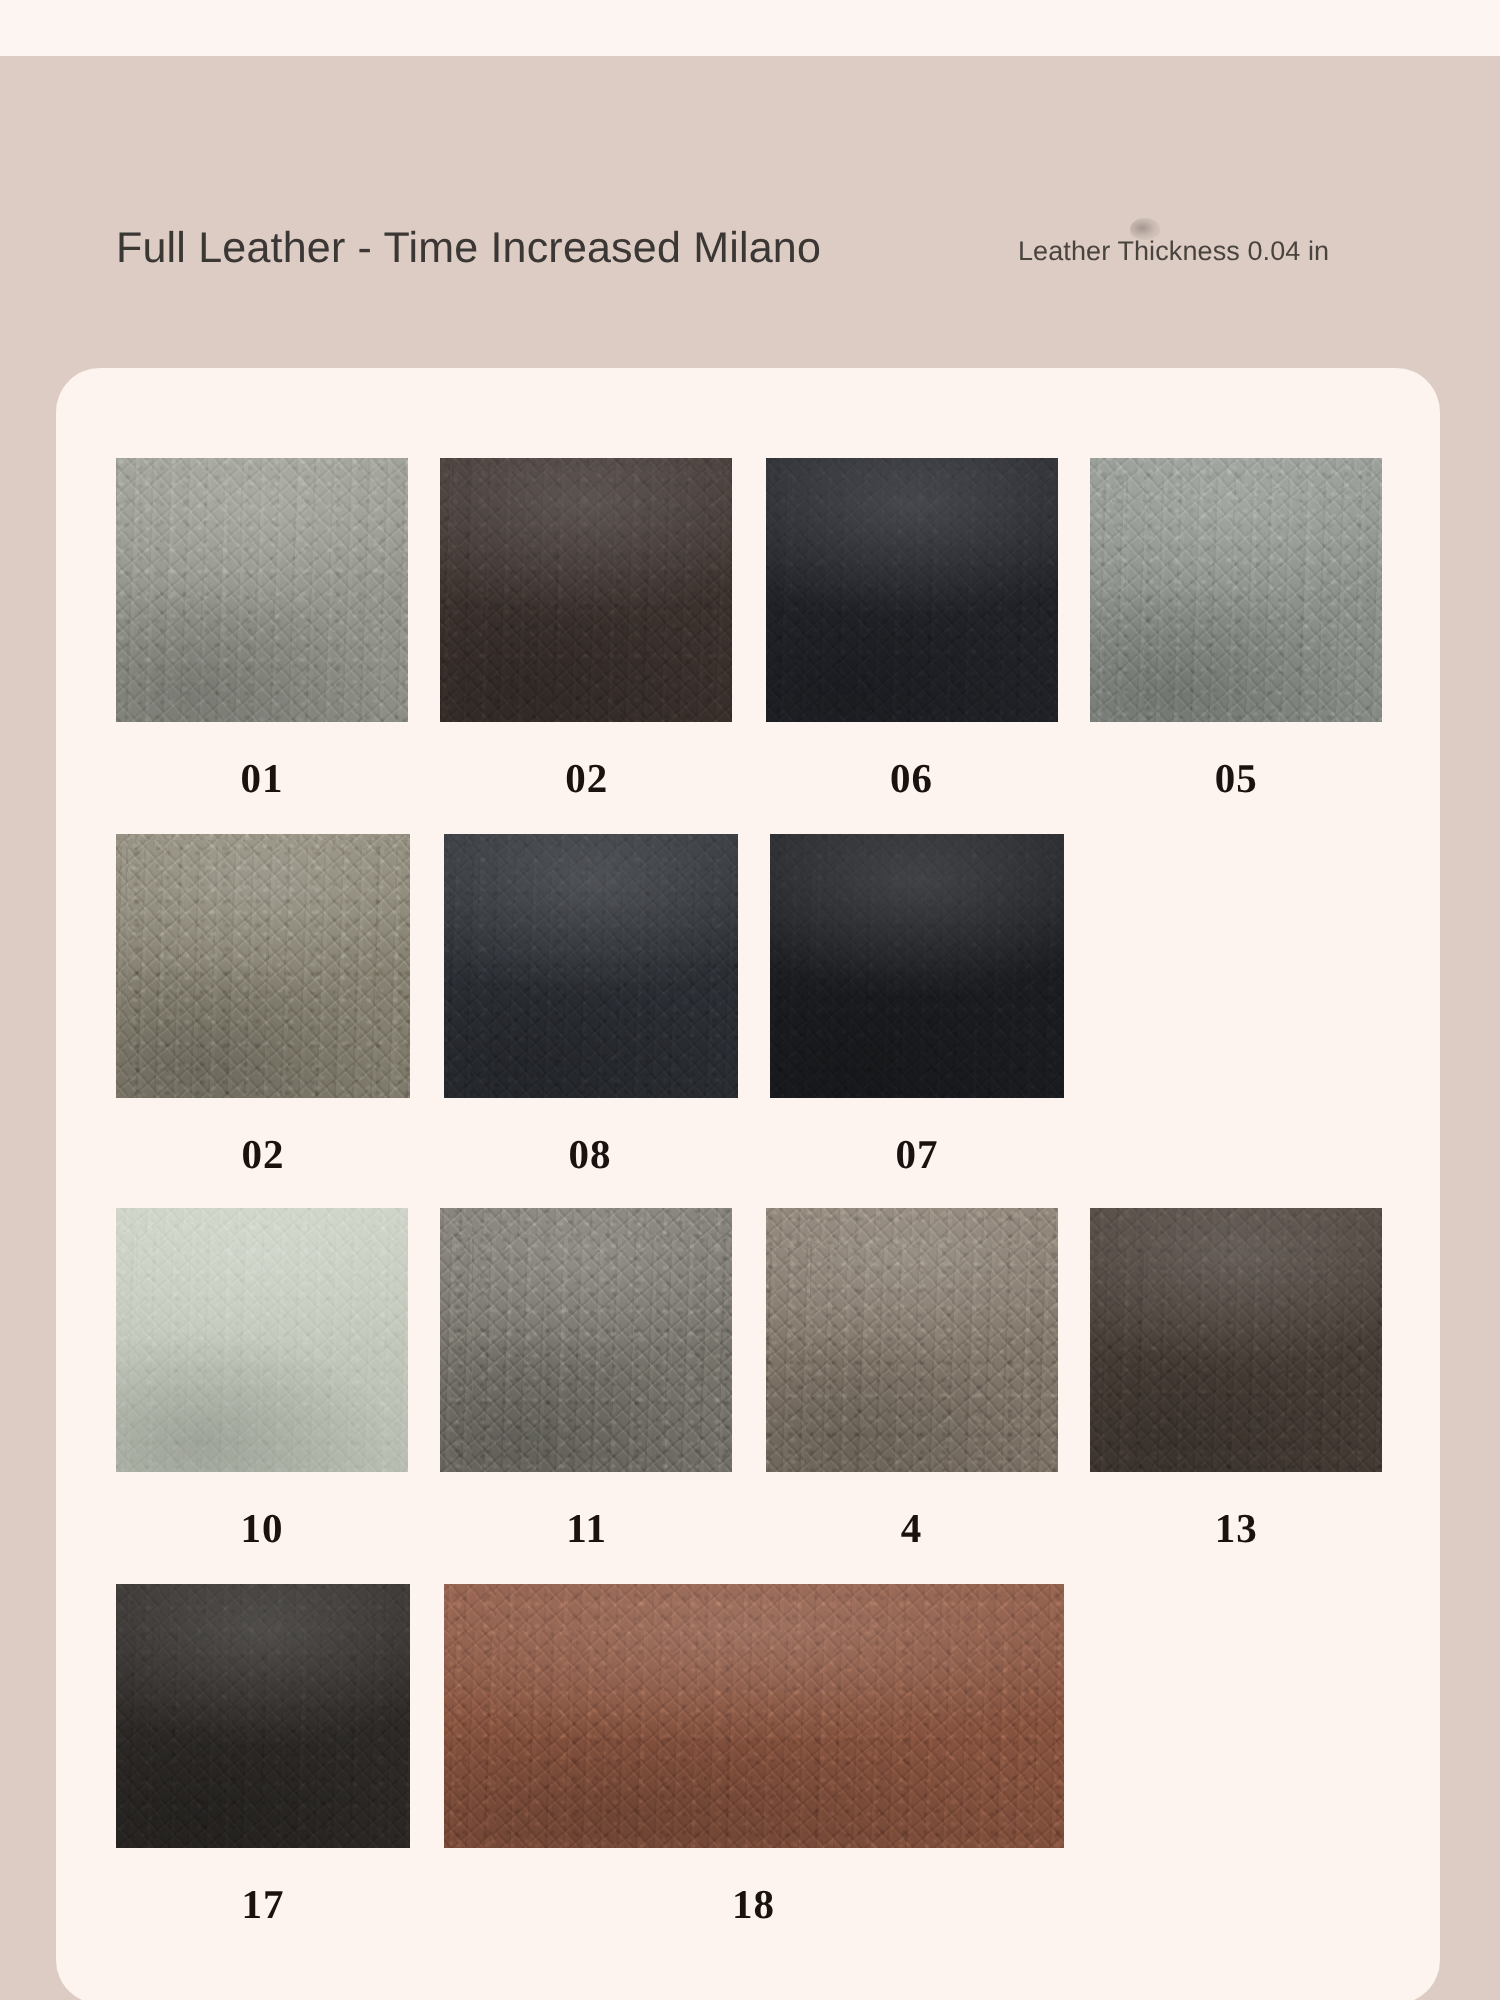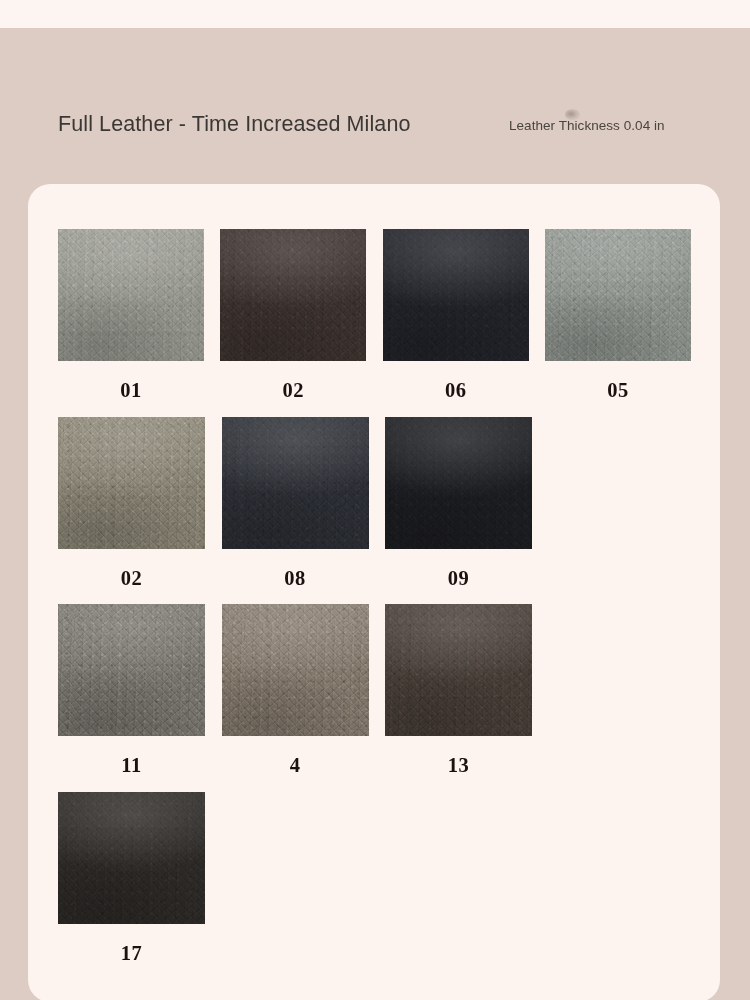--- a/index.html
+++ b/index.html
@@ -232,24 +232,32 @@
               <div class="sheen"></div>
             </div>
             <div class="swatch-label">08</div>
           </div>
           <div class="swatch-cell">
             <div class="swatch-chip" style="background-color: rgb(29, 30, 34);">
               <div class="grain" style="background-position: 22px 31px, 36px 18px, 29px 45px, 29px 24px, 15px 23px;"></div>
               <div class="grain2" style="background-position: 18px 24px, 29px 23px, 23px 15px;"></div>
               <div class="sheen"></div>
             </div>
-            <div class="swatch-label">09</div>
+            <div class="swatch-label">07</div>
           </div>
         </div>
         <div class="swatch-row">
+          <div class="swatch-cell">
+            <div class="swatch-chip" style="background-color: rgb(204, 210, 197);">
+              <div class="grain" style="background-position: 14px 8px, 6px 18px, 22px 12px, 10px 24px, 18px 4px;"></div>
+              <div class="grain2" style="background-position: 12px 6px, 4px 16px, 10px 12px;"></div>
+              <div class="sheen"></div>
+            </div>
+            <div class="swatch-label">10</div>
+          </div>
           <div class="swatch-cell">
             <div class="swatch-chip" style="background-color: rgb(125, 122, 114);">
               <div class="grain" style="background-position: 19px 17px, 17px 21px, 28px 25px, 18px 28px, 20px 11px;"></div>
               <div class="grain2" style="background-position: 16px 13px, 13px 21px, 16px 15px;"></div>
               <div class="sheen"></div>
             </div>
             <div class="swatch-label">11</div>
           </div>
           <div class="swatch-cell">
             <div class="swatch-chip" style="background-color: rgb(136, 125, 112);">
@@ -270,17 +278,25 @@
         </div>
         <div class="swatch-row">
           <div class="swatch-cell">
             <div class="swatch-chip" style="background-color: rgb(46, 43, 40);">
               <div class="grain" style="background-position: 26px 21px, 20px 30px, 39px 31px, 23px 40px, 29px 13px;"></div>
               <div class="grain2" style="background-position: 22px 16px, 15px 29px, 21px 21px;"></div>
               <div class="sheen"></div>
             </div>
             <div class="swatch-label">17</div>
           </div>
+          <div class="swatch-cell wide">
+            <div class="swatch-chip" style="background-color: rgb(141, 87, 66);">
+              <div class="grain" style="background-position: 31px 30px, 31px 33px, 45px 44px, 31px 44px, 31px 20px;"></div>
+              <div class="grain2" style="background-position: 26px 23px, 24px 34px, 27px 24px;"></div>
+              <div class="sheen"></div>
+            </div>
+            <div class="swatch-label">18</div>
+          </div>
         </div>
       </div>
   </div>
 
 </div>
 
 </body></html>

